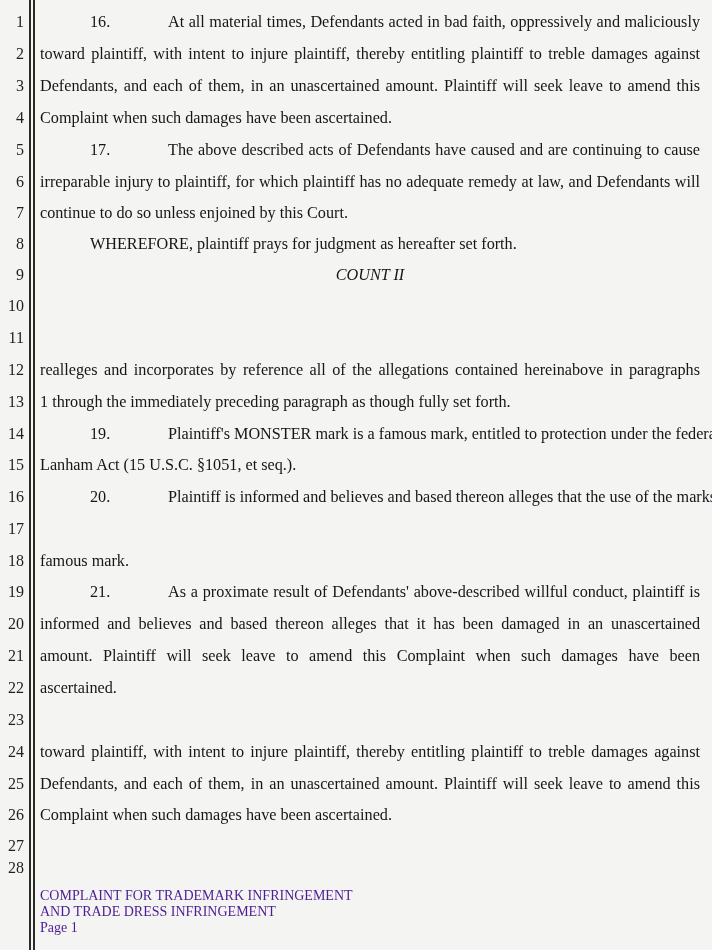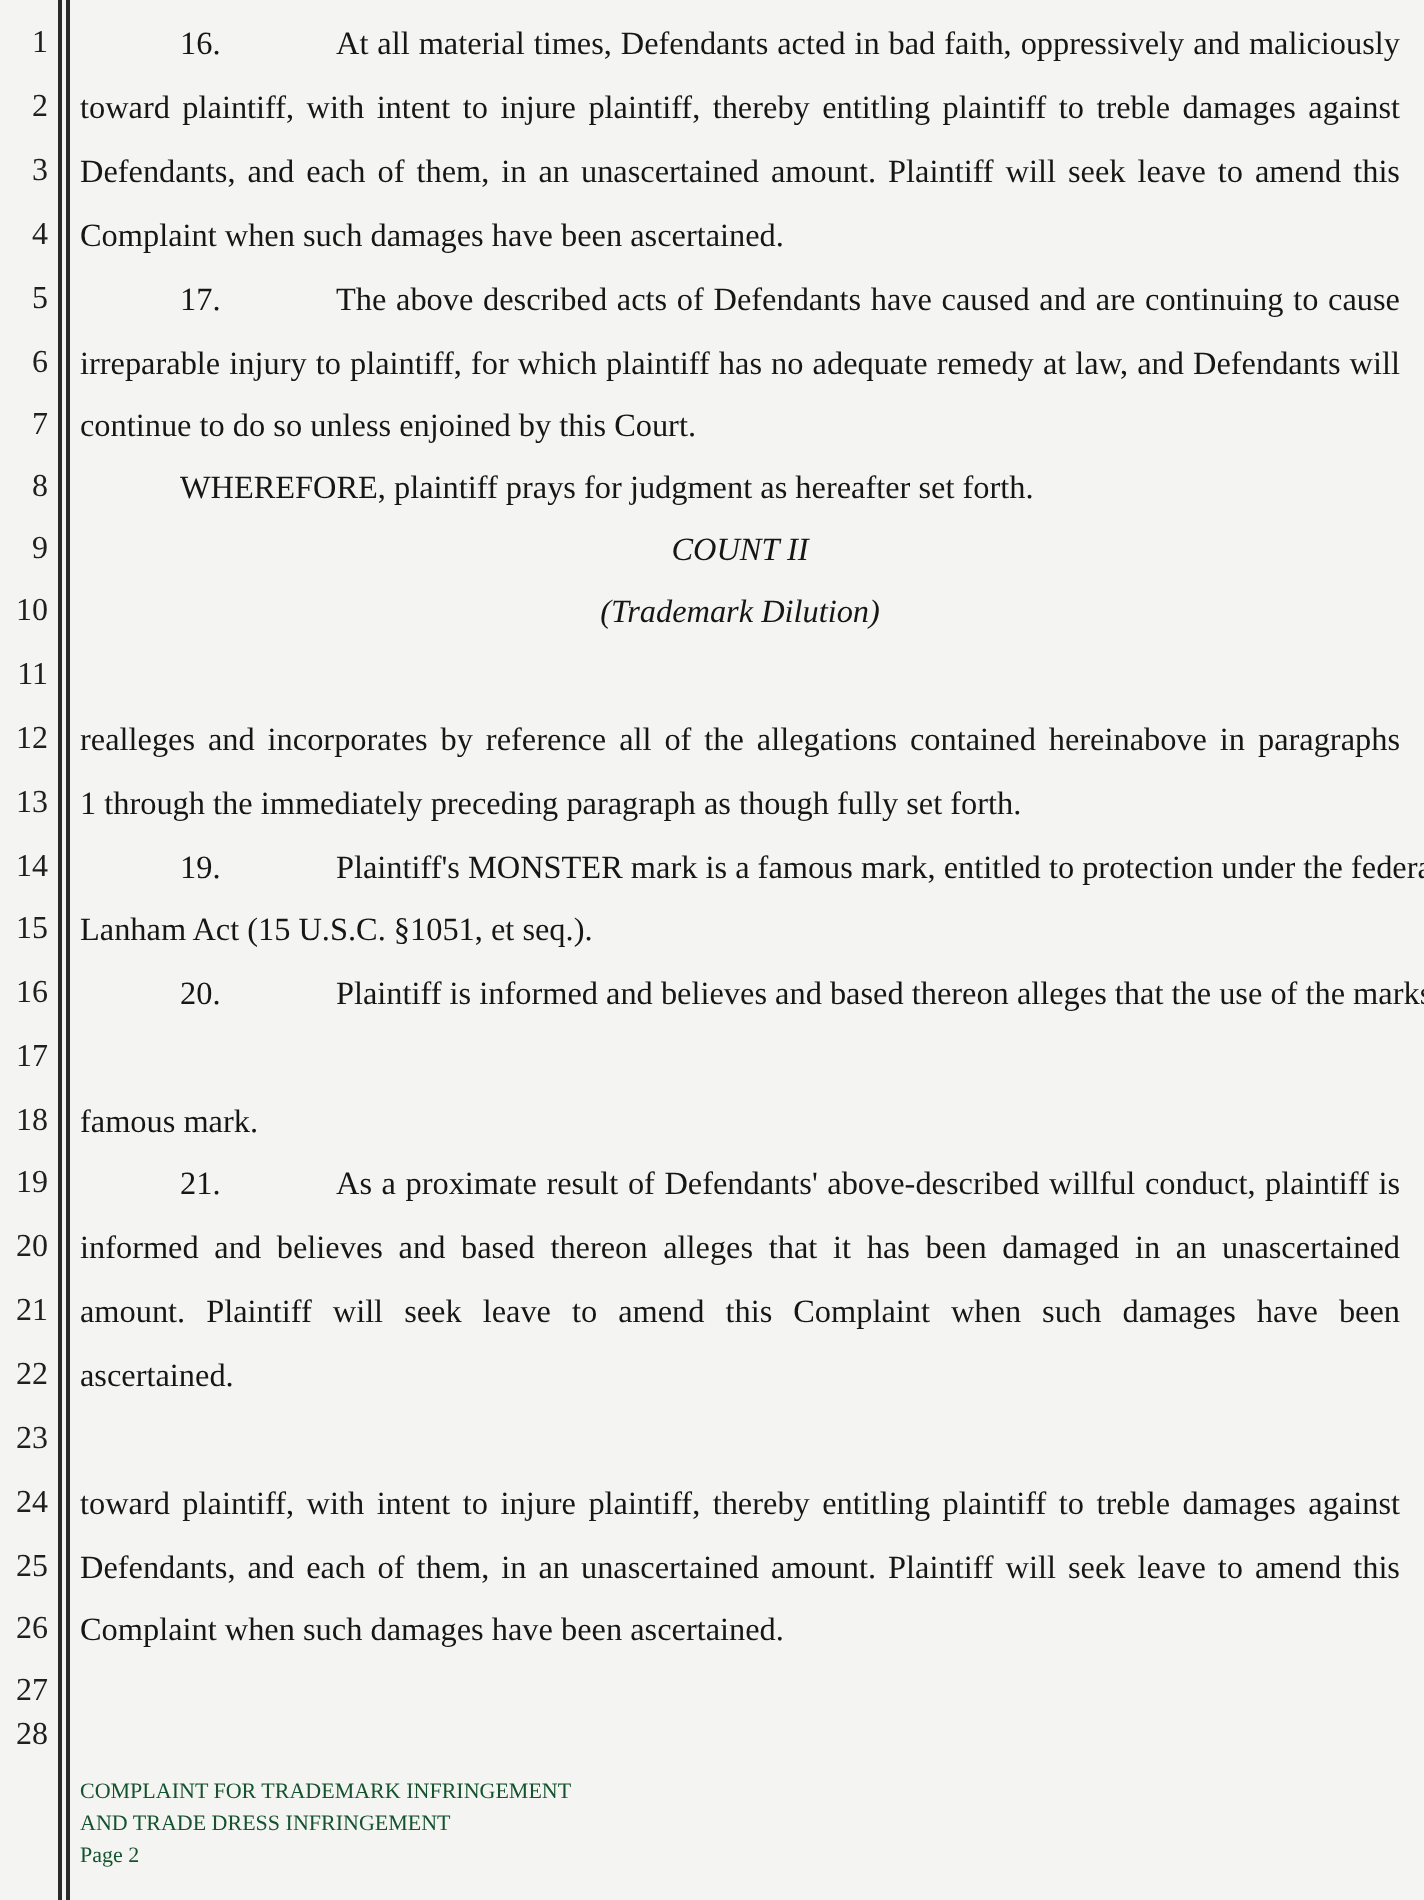--- a/index.html
+++ b/index.html
@@ -22,21 +22,21 @@
   }
   .tl {
     position: absolute; left: 40px; width: 660px;
     font-size: 16.2px; line-height: 20px; white-space: nowrap; color: #161616;
   }
   .just { text-align: justify; text-align-last: justify; }
   .center { text-align: center; font-style: italic; }
   .pnum { display: inline-block; width: 78px; padding-left: 50px; box-sizing: content-box; }
   .indent { padding-left: 50px; }
   .footer {
-    position: absolute; left: 40px; font-size: 11px; line-height: 16px; color: #14532d;
+    position: absolute; left: 40px; font-size: 14px; line-height: 16px; color: #4c1d95;
   }
 </style>
 </head>
 <body>
 
 <div class="page">
   <div class="rule r1"></div>
   <div class="rule r2"></div>
 
   <div class="ln" style="top:12px">1</div>
@@ -72,21 +72,20 @@
   <div class="tl just" style="top:44px">toward plaintiff, with intent to injure plaintiff, thereby entitling plaintiff to treble damages against</div>
   <div class="tl just" style="top:76px">Defendants, and each of them, in an unascertained amount.   Plaintiff will seek leave to amend this</div>
   <div class="tl" style="top:108px">Complaint when such damages have been ascertained.</div>
 
   <div class="tl just" style="top:140px"><span class="pnum">17.</span><span>The above described acts of Defendants have caused and are continuing to cause</span></div>
   <div class="tl just" style="top:172px">irreparable injury to plaintiff, for which plaintiff has no adequate remedy at law, and Defendants will</div>
   <div class="tl" style="top:203px">continue to do so unless enjoined by this Court.</div>
 
   <div class="tl indent" style="top:234px">WHEREFORE, plaintiff prays for judgment as hereafter set forth.</div>
   <div class="tl center" style="top:265px; left:40px; width:660px;">COUNT II</div>
-  <div class="tl center" style="top:296px; left:40px; width:660px;">(Trademark Dilution)</div>
 
   <div class="tl just" style="top:360px">realleges and incorporates by reference all of the allegations contained hereinabove in paragraphs</div>
   <div class="tl" style="top:392px">1 through the immediately preceding paragraph as though fully set forth.</div>
 
   <div class="tl just" style="top:424px"><span class="pnum">19.</span><span>Plaintiff's MONSTER mark is a famous mark, entitled to protection under the federal</span></div>
   <div class="tl" style="top:455px">Lanham Act (15 U.S.C. §1051, et seq.).</div>
 
   <div class="tl just" style="top:487px"><span class="pnum">20.</span><span>Plaintiff is informed and believes and based thereon alleges that the use of the marks</span></div>
   <div class="tl" style="top:551px">famous mark.</div>
 
@@ -94,14 +93,14 @@
   <div class="tl just" style="top:614px">informed and believes and based thereon alleges that it has been damaged in an unascertained</div>
   <div class="tl" style="top:678px">ascertained.</div>
   <div class="tl just" style="top:646px">amount.  Plaintiff will seek leave to amend this Complaint when such damages have been</div>
 
   <div class="tl just" style="top:742px">toward plaintiff, with intent to injure plaintiff, thereby entitling plaintiff to treble damages against</div>
   <div class="tl just" style="top:774px">Defendants, and each of them, in an unascertained amount.   Plaintiff will seek leave to amend this</div>
   <div class="tl" style="top:805px">Complaint when such damages have been ascertained.</div>
 
   <div class="footer" style="top:888px">COMPLAINT FOR TRADEMARK INFRINGEMENT</div>
   <div class="footer" style="top:904px">AND TRADE DRESS INFRINGEMENT</div>
-  <div class="footer" style="top:920px">Page 2</div>
+  <div class="footer" style="top:920px">Page 1</div>
 </div>
 
 </body></html>

